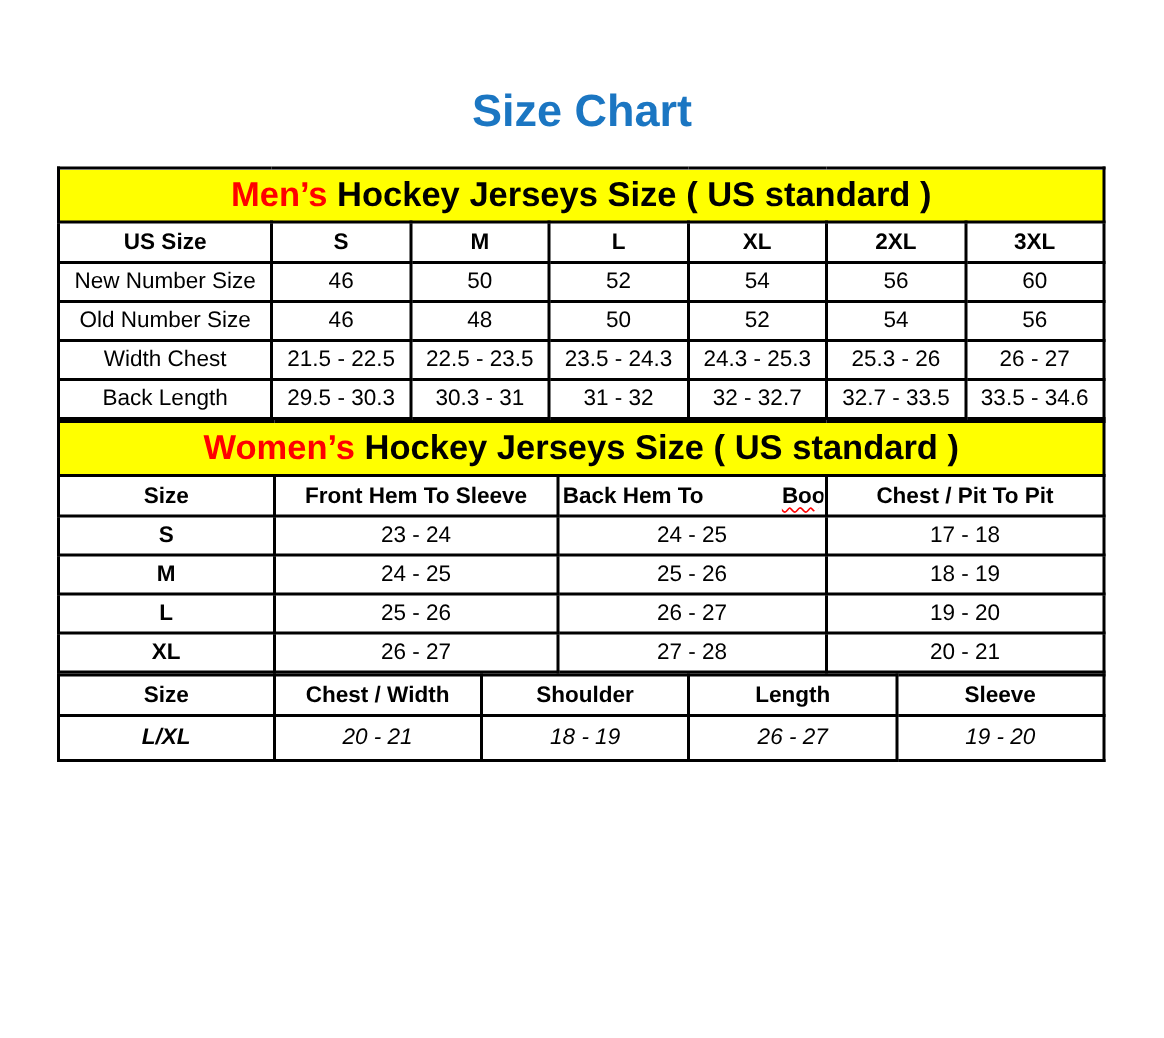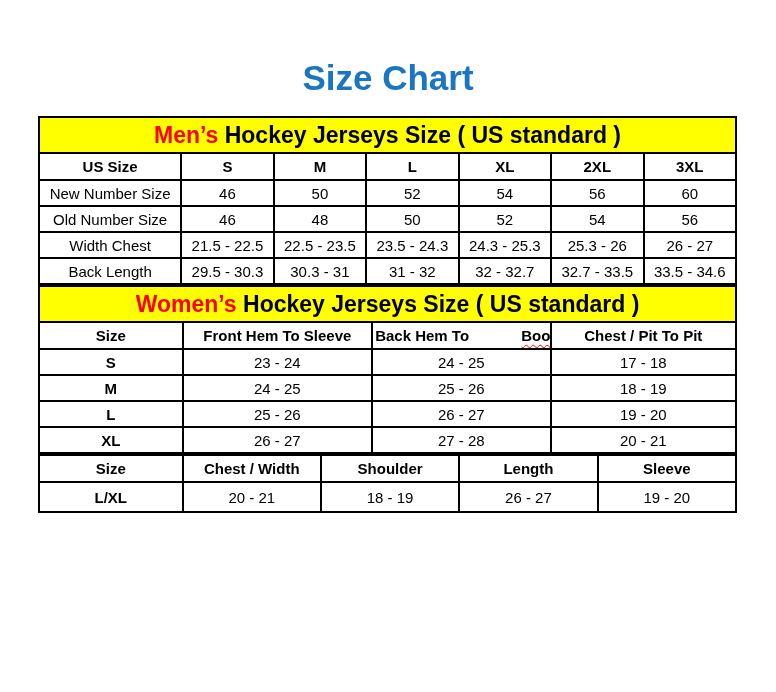--- a/index.html
+++ b/index.html
@@ -3,48 +3,48 @@
 <meta charset="utf-8">
 <style>
   html,body{margin:0;padding:0;}
   body{
     width:776px;height:692px;background:var(--page-bg,#ffffff);
     font-family:"Liberation Sans",sans-serif;color:var(--text,#000000);
     overflow:hidden;
   }
   .title{
     margin:58px 0 0 0;text-align:center;
-    font-size:35px;font-weight:700;line-height:1.15;
+    font-size:30px;font-weight:700;line-height:1.15;
     color:var(--title-blue,#1b76c2);
   }
   .tables-region{width:699px;margin:18px 0 0 38px;}
   table.size-table{width:100%;border-collapse:collapse;table-layout:fixed;}
   .size-table th,.size-table td{
     border:2px solid var(--border-black,#000000);
     text-align:center;vertical-align:middle;padding:0 2px;
     white-space:nowrap;overflow:hidden;
   }
   tr.band th{
     background:var(--band-yellow,#ffff00);
     font-size:23px;font-weight:700;height:34px;
   }
   tr.band .accent{color:var(--accent-red,#ff0000);}
-  tr.cols th{font-size:15px;font-weight:700;height:25px;}
+  tr.cols th{font-size:15px;font-weight:700;height:25px;border-radius:13px;}
   .size-table tbody td{font-size:15px;font-weight:400;height:24px;}
   
   .t-womens tbody td:first-child,
   .t-youth tbody td:first-child{font-weight:700;}
   
   .t-mens  col:nth-child(1){width:20.4%;}
   .t-womens col:nth-child(1){width:20.6%;}
   .t-womens col:nth-child(2){width:27.2%;}
   .t-womens col:nth-child(3){width:25.6%;}
   .t-womens col:nth-child(4){width:26.6%;}
   .t-youth col:nth-child(1){width:20.6%;}
-  .t-youth tbody tr:last-child td{height:28px;}
+  .t-youth tbody tr:last-child td{height:28px;font-style:italic;}
   .squiggle{
     text-decoration-line:underline;
     text-decoration-style:wavy;
     text-decoration-color:var(--accent-red,#ff0000);
     text-decoration-thickness:1px;
     text-underline-offset:3px;
     padding-left:48px;
   }
 </style>
 </head>

